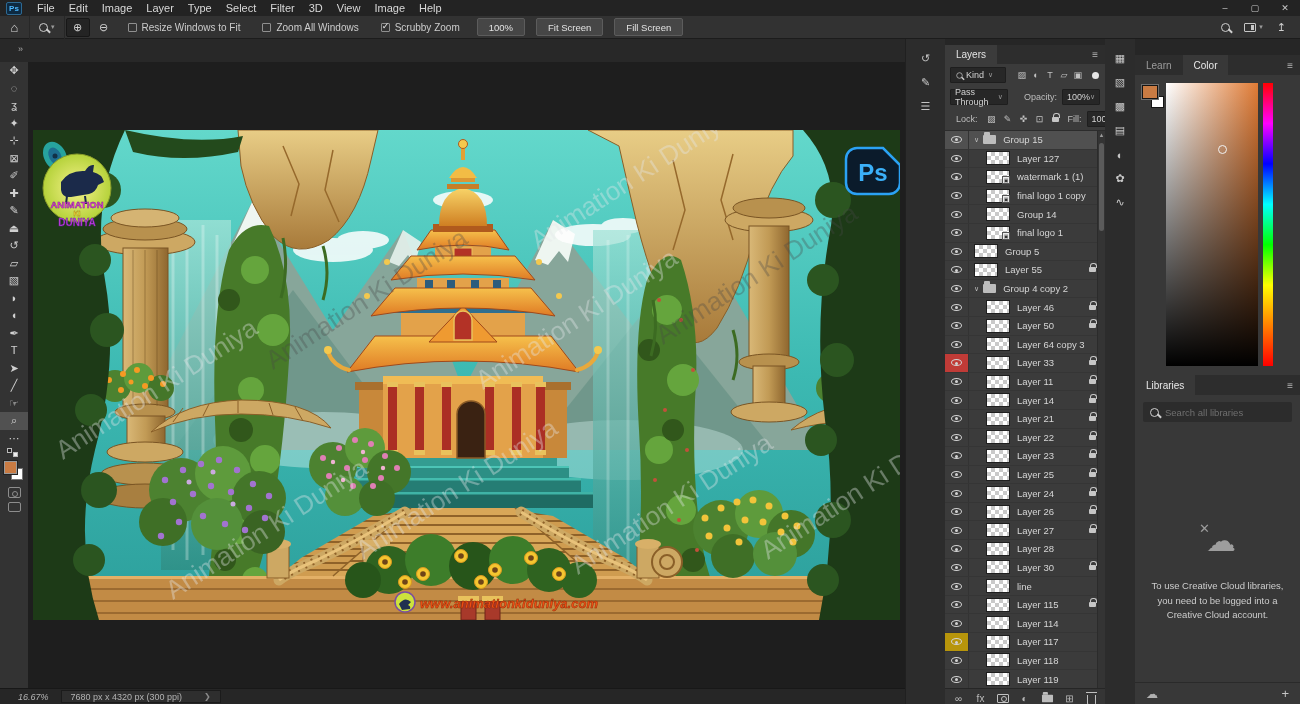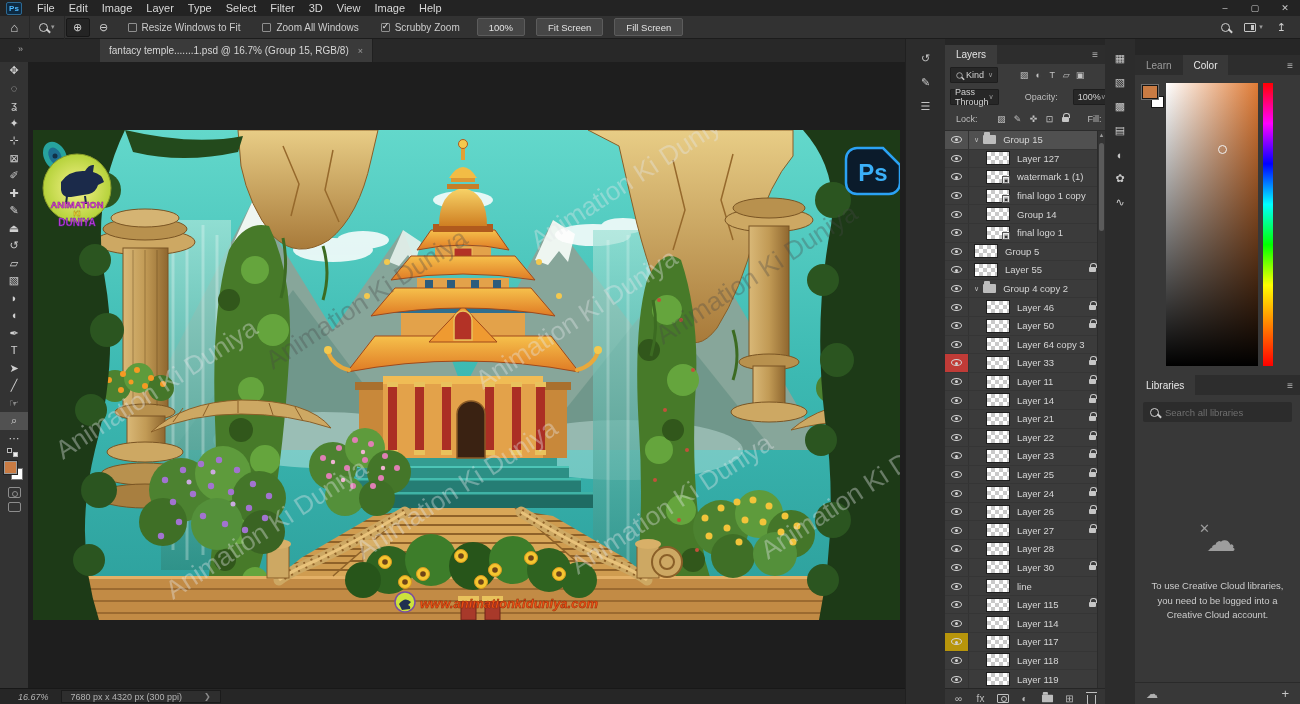--- a/index.html
+++ b/index.html
@@ -67,21 +67,21 @@
   .strip { position:absolute; top:0; height:100%; background:#2c2c2c; }
   #strip1 { left:0; width:40px; border-left:1px solid #202020; }
   #strip2 { left:200px; width:30px; }
   .sbtn { width:24px; height:21px; margin:3px auto; display:flex; align-items:center; justify-content:center; color:#c6c6c6; font-size:11px; }
 
   
   .layerspanel { position:absolute; left:40px; top:6px; width:160px; height:659px; background:#3b3b3b; }
   .ptabrow { height:19px; background:#2d2d2d; display:flex; }
   .ptab { height:19px; background:#3b3b3b; padding:0 11px; font-size:10px; color:#e4e4e4; display:flex; align-items:center; }
   .pmenu { margin-left:auto; color:#b5b5b5; padding-right:7px; font-size:10px; display:flex; align-items:center; }
-  .frow { height:22px; display:flex; align-items:center; padding:4px 5px; font-size:9px; color:#c6c6c6; gap:15px; }
+  .frow { height:22px; display:flex; align-items:center; padding:4px 5px; font-size:9px; color:#c6c6c6; gap:5px; }
   .combo { background:#272727; border:1px solid #1e1e1e; height:16px; display:flex; align-items:center; padding:0 4px; font-size:9px; color:#d2d2d2; border-radius:1px; }
   .carr { font-size:7px; color:#999; margin-left:4px; }
   .fico { width:14px; height:14px; display:flex; align-items:center; justify-content:center; font-size:9px; color:#c2c2c2; }
   .fdot { width:7px; height:7px; border-radius:50%; background:#e6e6e6; margin-left:2px; }
   .lbl { color:#bdbdbd;margin-left:6px; }
   .padlock { width:7px; height:5px; background:#c6c6c6; border-radius:1px; position:relative; display:inline-block; }
   .padlock::before { content:""; position:absolute; top:-4px; left:1px; width:5px; height:4px; border:1px solid #c6c6c6; border-bottom:none; border-radius:3px 3px 0 0; }
   .llist { position:relative; height:558px; overflow:hidden; border-top:1px solid #2c2c2c; background:#4d7c0f; }
   .lrow { height:18.6px; display:flex; align-items:stretch; background:#3b3b3b; border-bottom:1px solid #353535; font-size:9.5px; color:#d6d6d6; }
   .lrow.sel { background:#505050; }
@@ -198,24 +198,20 @@
       <span style="display:flex;align-items:center;gap:3px;">
           <span class="wsico"></span>
           <span class="tiny-arr">▾</span>
         </span>
       <span style="font-size:11px;">↥</span>
     </div>
   </div>
 
   <div class="tabbar">
     <span class="ovfl">»</span>
-    <div class="dtab">
-      <span>fantacy temple.......1.psd @ 16.7% (Group 15, RGB/8)</span>
-      <span class="tclose">×</span>
-    </div>
   </div>
 
   <div class="toolbar">
     <div>
 
         <div class="tool">
           <span class="tglyph">✥</span>
         </div>
 
         <div class="tool">

